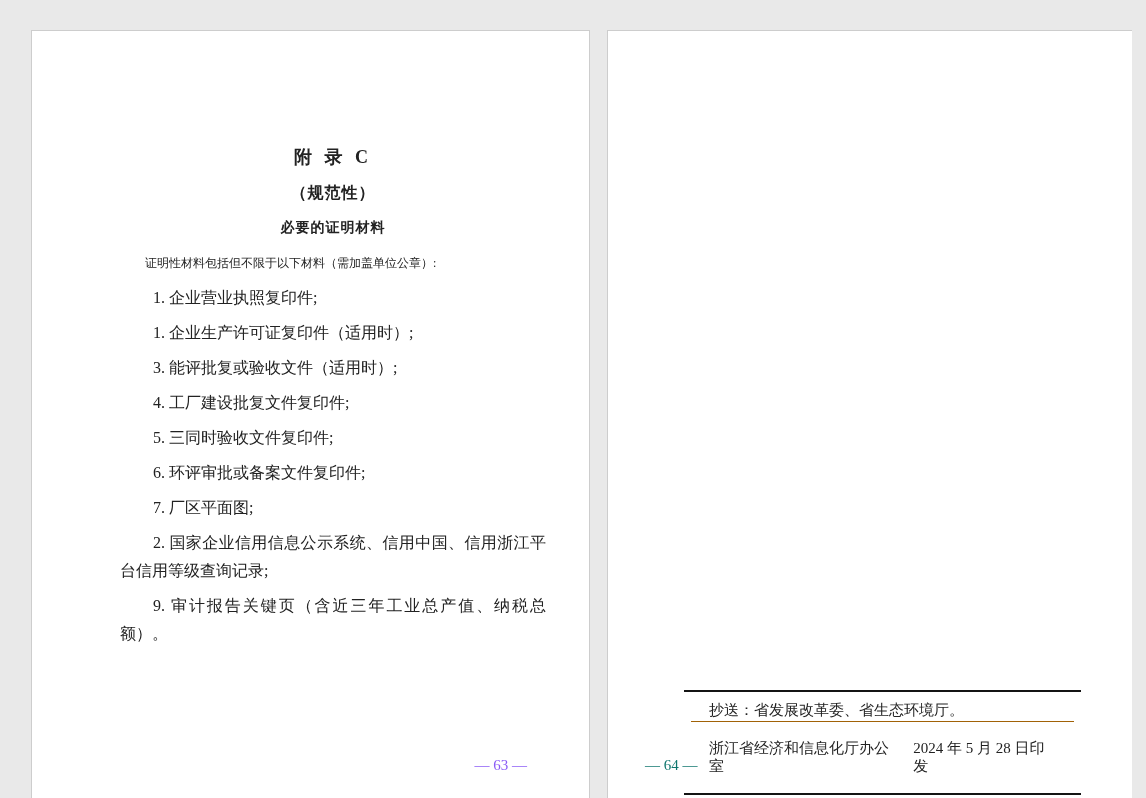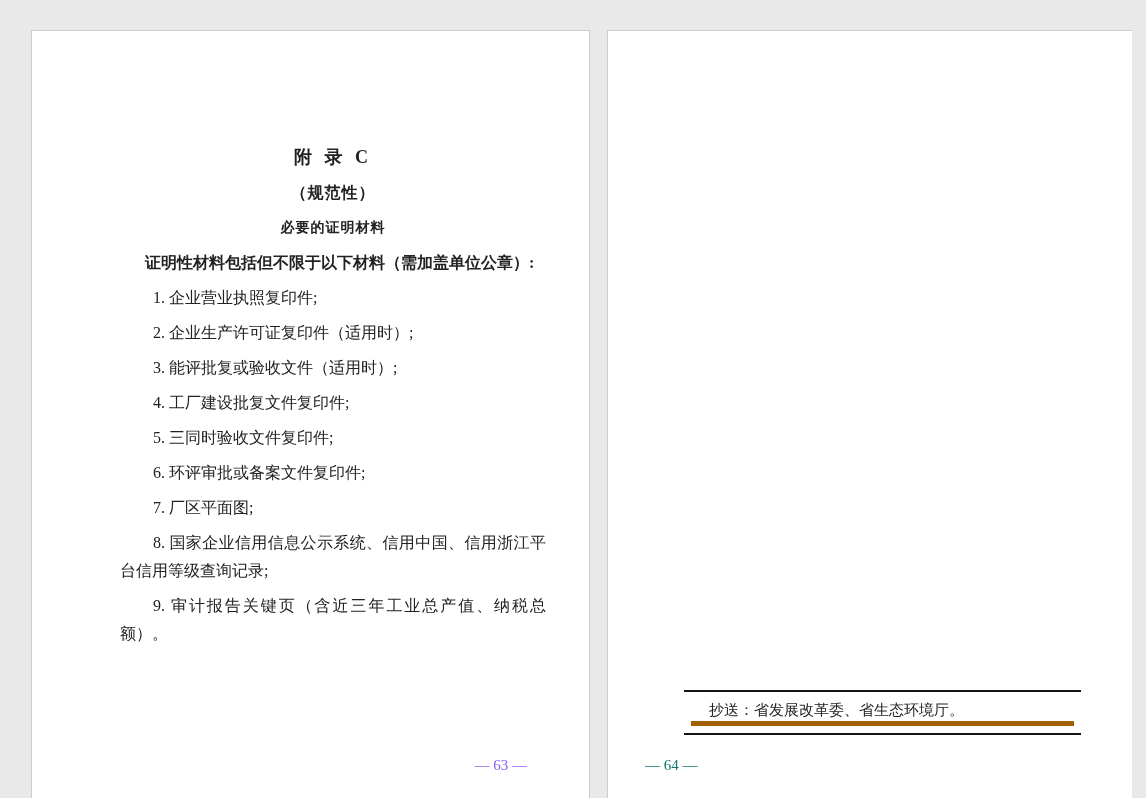--- a/index.html
+++ b/index.html
@@ -30,25 +30,24 @@
     left: 74px;
     top: 0;
     width: 440px;
   }
   .heading-group { padding-top: 91px; text-align: center; font-weight: bold; }
   .h-appendix  { font-size: 18px; line-height: 29px; letter-spacing: 4px; }
   .h-normative { font-size: 16px; line-height: 28px; letter-spacing: 1px; }
   .h-title     { font-size: 14px; line-height: 28px; letter-spacing: 1px; }
 
   .intro {
-    font-size: 16px;
+    font-size: 12px;
     line-height: 28px;
     text-indent: 25px;
     text-align: justify;
-    font-weight: bold;
   }
   .item {
     font-size: 16px;
     line-height: 28px;
     text-indent: 33px;
     text-align: justify;
   }
   .page-number-left {
     position: absolute;
     left: 74px;
@@ -65,21 +64,21 @@
     left: 69px;
     top: 652px;
     width: 397px;
     border-top: 2.5px solid #141414;
     border-bottom: 2.5px solid #141414;
     font-size: 15px;
     color: #222;
   }
   .ft-row1 {
     padding: 2px 11px 2px 11px;
-    border-bottom: 5px solid #a16207;
+    border-bottom: 1px solid #a16207;
     line-height: 18px;
   }
   .ft-row2 {
     display: flex;
     justify-content: space-between;
     align-items: baseline;
     padding: 3px 11px 4px 11px;
     line-height: 18px;
   }
   .page-number-right {
@@ -97,34 +96,38 @@
 
   <div class="page page-left">
     <div class="doc-content">
       <div class="heading-group">
         <div class="h-appendix">附 录 C</div>
         <div class="h-normative">（规范性）</div>
         <div class="h-title">必要的证明材料</div>
       </div>
       <p class="intro">证明性材料包括但不限于以下材料（需加盖单位公章）:</p>
       <p class="item">1. 企业营业执照复印件;</p>
-      <p class="item">2. 企业生产许可证复印件（适用时）;</p>
+      <p class="item">1. 企业生产许可证复印件（适用时）;</p>
       <p class="item">3. 能评批复或验收文件（适用时）;</p>
       <p class="item">4. 工厂建设批复文件复印件;</p>
       <p class="item">5. 三同时验收文件复印件;</p>
       <p class="item">6. 环评审批或备案文件复印件;</p>
       <p class="item">7. 厂区平面图;</p>
-      <p class="item">8. 国家企业信用信息公示系统、信用中国、信用浙江平台信用等级查询记录;</p>
+      <p class="item">2. 国家企业信用信息公示系统、信用中国、信用浙江平台信用等级查询记录;</p>
       <p class="item">9. 审计报告关键页（含近三年工业总产值、纳税总额）。</p>
     </div>
     <div class="page-number-left">— 63 —</div>
   </div>
 
   <div class="page page-right">
     <div class="footer-table">
       <div class="ft-row1">
         <span>抄送：省发展改革委、省生态环境厅。</span>
       </div>
+      <div class="ft-row2">
+        <span>浙江省经济和信息化厅办公室</span>
+        <span>2024 年 5 月 28 日印发</span>
+      </div>
     </div>
     <div class="page-number-right">— 64 —</div>
   </div>
 
 </div>
 
 </body></html>

